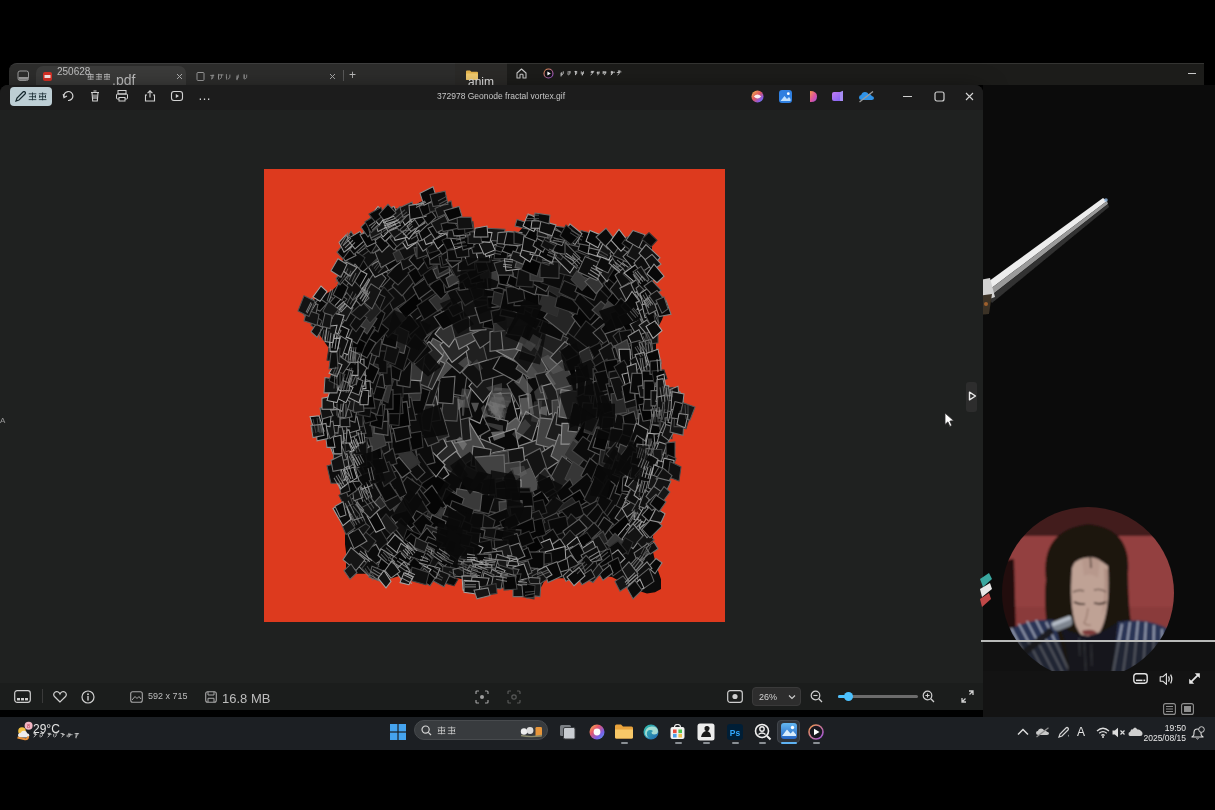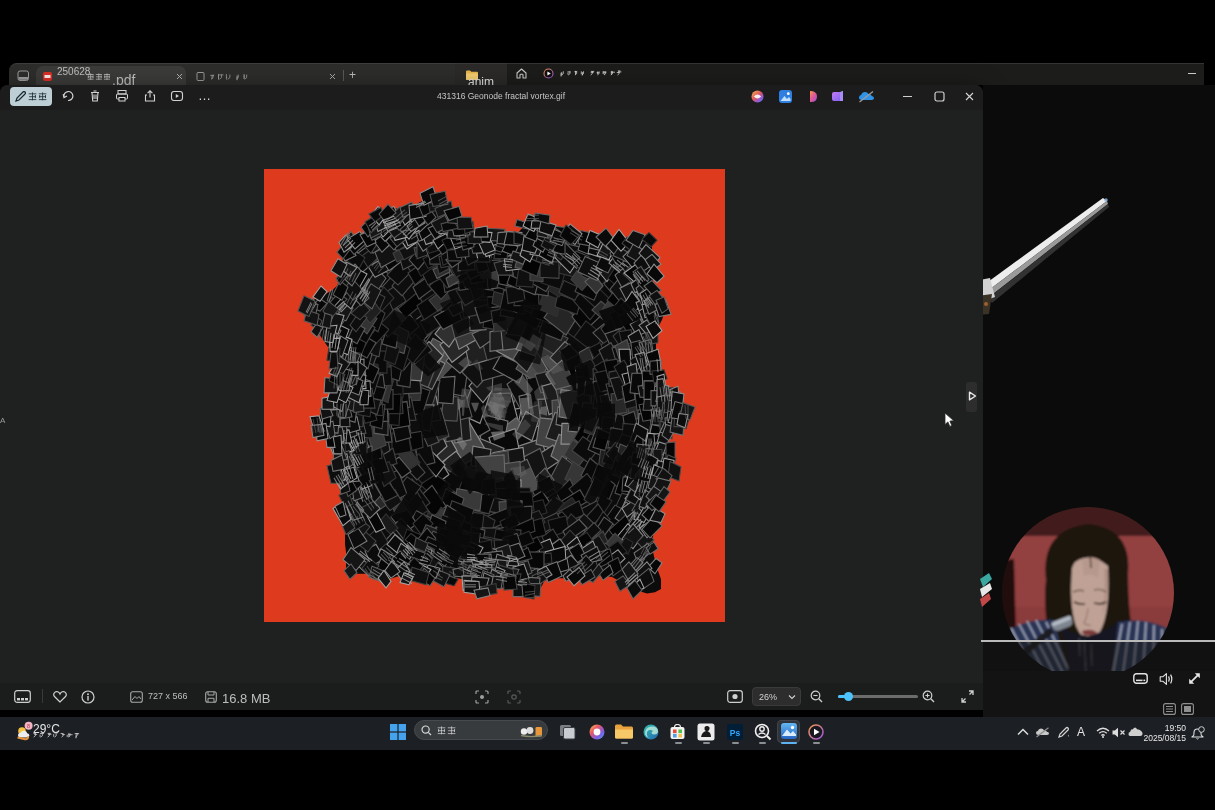--- a/index.html
+++ b/index.html
@@ -101,21 +101,21 @@
   </svg>
 <svg class="abs" style="left:143px;top:89px" width="14" height="14" viewBox="0 0 14 14">
     <path d="M4 6 H2.5 V12 H11.5 V6 H10" fill="none" stroke="#d2d2d2" stroke-width="1.1"></path>
     <path d="M7 8.5 V2 M4.6 4.2 L7 1.8 L9.4 4.2" fill="none" stroke="#d2d2d2" stroke-width="1.1"></path>
   </svg>
 <svg class="abs" style="left:170px;top:89px" width="14" height="14" viewBox="0 0 14 14">
     <rect x="1.5" y="2.5" width="11" height="9" rx="2.5" fill="none" stroke="#d2d2d2" stroke-width="1.1"></rect>
     <path d="M5.8 5 L9 7 L5.8 9 Z" fill="#d2d2d2"></path>
   </svg>
 <div class="txt" style="left:198px;top:88px;font-size:13px;color:#d2d2d2;letter-spacing:1px">…</div>
-<div class="txt" style="left:437px;top:91px;font-size:8.5px;color:#c6c6c6">431316 Geonode fractal vortex.gif</div>
+<div class="txt" style="left:437px;top:91px;font-size:8.5px;color:#c6c6c6">372978 Geonode fractal vortex.gif</div>
 <svg class="abs" style="left:751px;top:90px" width="13" height="13" viewBox="0 0 13 13">
 <defs>
       <linearGradient id="cpg" x1="0" y1="0" x2="1" y2="1">
         <stop offset="0" stop-color="#f0b84c"></stop>
         <stop offset="0.45" stop-color="#e0565f"></stop>
         <stop offset="0.75" stop-color="#8a5ae0"></stop>
         <stop offset="1" stop-color="#4a9ae8"></stop>
       </linearGradient>
     </defs>
     <circle cx="6.5" cy="6.5" r="6" fill="url(#cpg)"></circle>
@@ -1368,21 +1368,21 @@
   </svg>
 <svg class="abs" style="left:81px;top:690px" width="14" height="14" viewBox="0 0 14 14">
     <circle cx="7" cy="7" r="6" fill="none" stroke="#cfcfcf" stroke-width="1.2"></circle>
     <circle cx="7" cy="4.3" r="0.95" fill="#cfcfcf"></circle>
     <rect x="6.3" y="6" width="1.4" height="4.6" fill="#cfcfcf"></rect>
   </svg>
 <svg class="abs" style="left:130px;top:691px" width="13" height="12" viewBox="0 0 13 12">
     <rect x="0.7" y="0.7" width="11.6" height="10.6" rx="2" fill="none" stroke="#a8a8a8" stroke-width="1.1"></rect>
     <path d="M2 9 L5 5.5 L7 7.5 L9 5.5 L11 8" fill="none" stroke="#a8a8a8"></path>
   </svg>
-<div class="txt" style="left:148px;top:691px;font-size:9px;color:#bdbdbd">727 x 566</div>
+<div class="txt" style="left:148px;top:691px;font-size:9px;color:#bdbdbd">592 x 715</div>
 <svg class="abs" style="left:205px;top:691px" width="12" height="12" viewBox="0 0 12 12">
     <rect x="0.7" y="0.7" width="10.6" height="10.6" rx="2" fill="none" stroke="#a8a8a8" stroke-width="1.1"></rect>
     <path d="M3 0.7 v3.3 h6 v-3.3 M3 11.3 v-4 h6 v4" fill="none" stroke="#a8a8a8"></path>
   </svg>
 <div class="txt" style="left:222px;top:691px;font-size:13px;color:#bdbdbd">16.8 MB</div>
 <svg class="abs" style="left:475px;top:690px" width="14" height="14" viewBox="0 0 14 14">
     <g stroke="#9f9f9f" stroke-width="1.2" fill="none">
       <path d="M1 4 V2 Q1 1 2 1 H4 M10 1 h2 Q13 1 13 2 v2 M13 10 v2 Q13 13 12 13 h-2 M4 13 H2 Q1 13 1 12 v-2"></path>
       <circle cx="7" cy="7" r="2" fill="#9f9f9f" stroke="none"></circle>
     </g>

